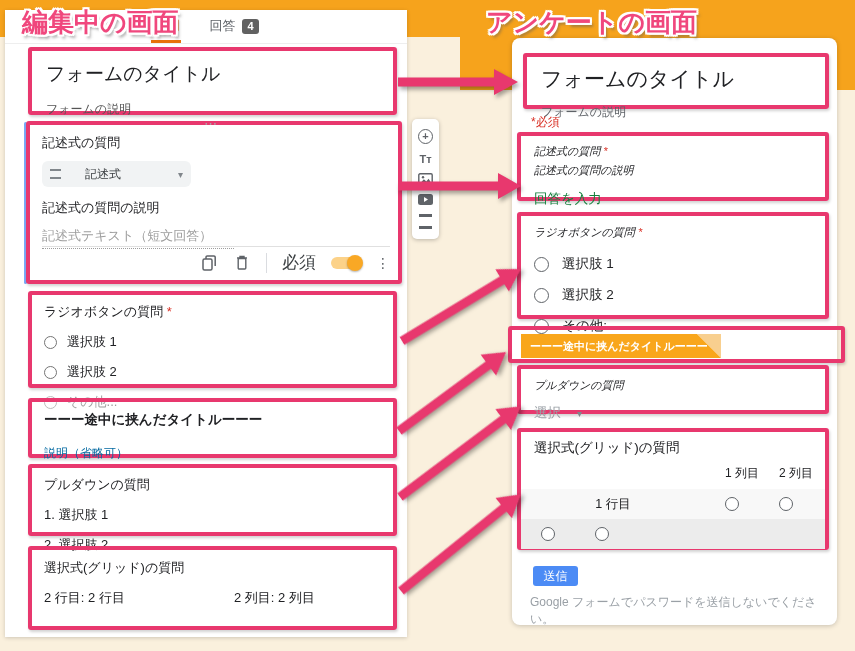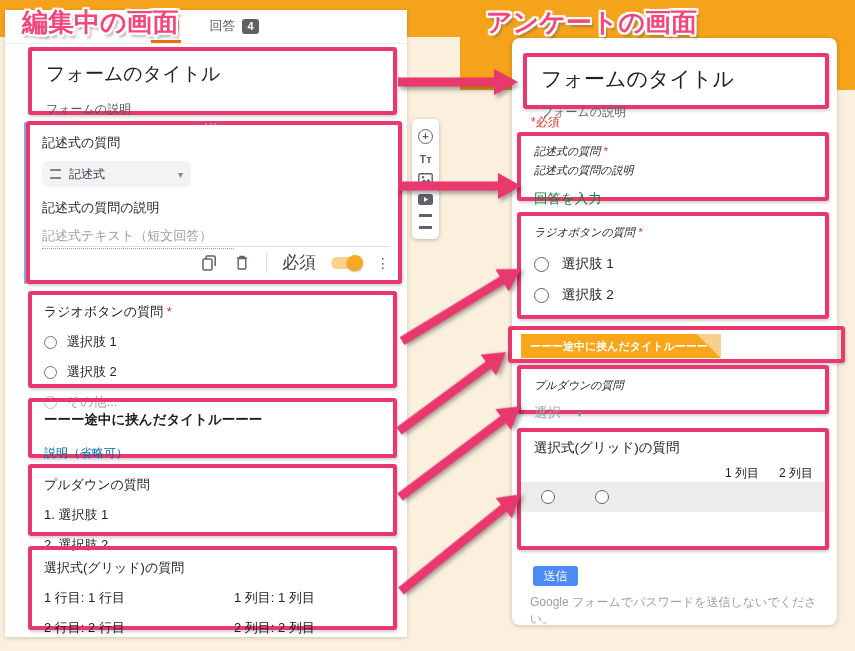--- a/index.html
+++ b/index.html
@@ -31,21 +31,21 @@
 
   
   .ed-title-card{left:23px;top:37px;width:369px;height:68px;padding:10px 14px;}
   .ed-form-title{font-size:19px;color:#202124;}
   .ed-form-desc{font-size:12px;color:#555;margin-top:14px;}
   .drag-dots{position:absolute;left:199px;top:106px;color:#aaa;font-size:13px;letter-spacing:1px;z-index:5;}
   .sel-bar{position:absolute;left:19px;top:112px;width:3px;height:162px;background:#7baaf7;border-radius:2px;}
 
   .ed-q-card{left:21px;top:111px;width:376px;height:163px;padding:9px 12px;}
   .ed-q-title{font-size:13px;color:#202124;}
-  .type-select{margin-top:9px;width:133px;height:26px;background:#f1f3f4;border-radius:6px;display:flex;align-items:center;padding:0 8px;gap:8px;cursor:pointer;}
+  .type-select{margin-top:9px;width:133px;height:26px;background:#f1f3f4;border-radius:6px;display:flex;align-items:center;padding:0 8px;gap:24px;cursor:pointer;}
   .short-lines{display:inline-block;width:11px;height:6px;border-top:2px solid #80868b;border-bottom:2px solid #80868b;}
   .type-select .t-label{font-size:12px;color:#3c4043;flex:1;}
   .chev{color:#80868b;font-size:10px;}
   .ed-q-desc{font-size:13px;color:#202124;margin-top:12px;}
   .ed-q-ph{font-size:13px;color:#9e9e9e;margin-top:10px;width:192px;border-bottom:1px dotted #9e9e9e;padding-bottom:3px;}
   .card-divider{position:absolute;left:12px;right:8px;bottom:33px;border-top:1px solid #e0e0e0;}
   .card-toolbar{position:absolute;right:8px;bottom:6px;display:flex;align-items:center;gap:15px;}
   .icon-btn{display:flex;align-items:center;justify-content:center;width:18px;height:18px;cursor:pointer;}
   .vdiv{width:1px;height:20px;background:#dadce0;}
   .req-label{font-size:17px;color:#3c4043;}
@@ -206,24 +206,20 @@
 
     <div class="pbox ed-pull-card">
       <div class="ed-pull-title">プルダウンの質問</div>
       <div class="ed-pull-opt">1. 選択肢 1</div>
       <div class="ed-pull-opt">2. 選択肢 2</div>
     </div>
 
     <div class="pbox ed-grid-card">
       <div class="ed-grid-title">選択式(グリッド)の質問</div>
       <div class="ed-grid-row">
-        <span>1 行目: 1 行目</span>
-        <span>1 列目: 1 列目</span>
-      </div>
-      <div class="ed-grid-row">
         <span>2 行目: 2 行目</span>
         <span>2 列目: 2 列目</span>
       </div>
     </div>
   </div>
 
   <div class="side-toolbar">
     <span class="stb plus-circle">+</span>
     <span class="stb tt">Tт</span>
     <span class="stb">
@@ -266,20 +262,24 @@
         <span class="req-mark">*</span>
       </div>
       <div class="sv-opt">
         <span class="sv-radio"></span>
         <span class="sv-opt-label">選択肢 1</span>
       </div>
       <div class="sv-opt">
         <span class="sv-radio"></span>
         <span class="sv-opt-label">選択肢 2</span>
       </div>
+      <div class="sv-opt">
+        <span class="sv-radio"></span>
+        <span class="sv-opt-label">その他:</span>
+      </div>
     </div>
 
     <div class="pbox sv-banner-box">
       <div class="banner-wrap">
         <div class="banner-fold"></div>
         <div class="banner-main">ーーー途中に挟んだタイトルーーー</div>
       </div>
     </div>
 
     <div class="pbox sv-pull-box">
@@ -290,20 +290,29 @@
       </div>
     </div>
 
     <div class="pbox sv-grid-box">
       <div class="gq-title">選択式(グリッド)の質問</div>
       <div class="gq-head">
         <span class="gq-label"></span>
         <span class="gq-col">1 列目</span>
         <span class="gq-col">2 列目</span>
       </div>
+      <div class="gq-row row-a">
+        <span class="gq-label">1 行目</span>
+        <span class="gq-cell">
+            <span class="gradio"></span>
+          </span>
+        <span class="gq-cell">
+            <span class="gradio"></span>
+          </span>
+      </div>
       <div class="gq-row row-b">
         <span class="gq-cell">
             <span class="gradio"></span>
           </span>
         <span class="gq-cell">
             <span class="gradio"></span>
           </span>
       </div>
     </div>
 

